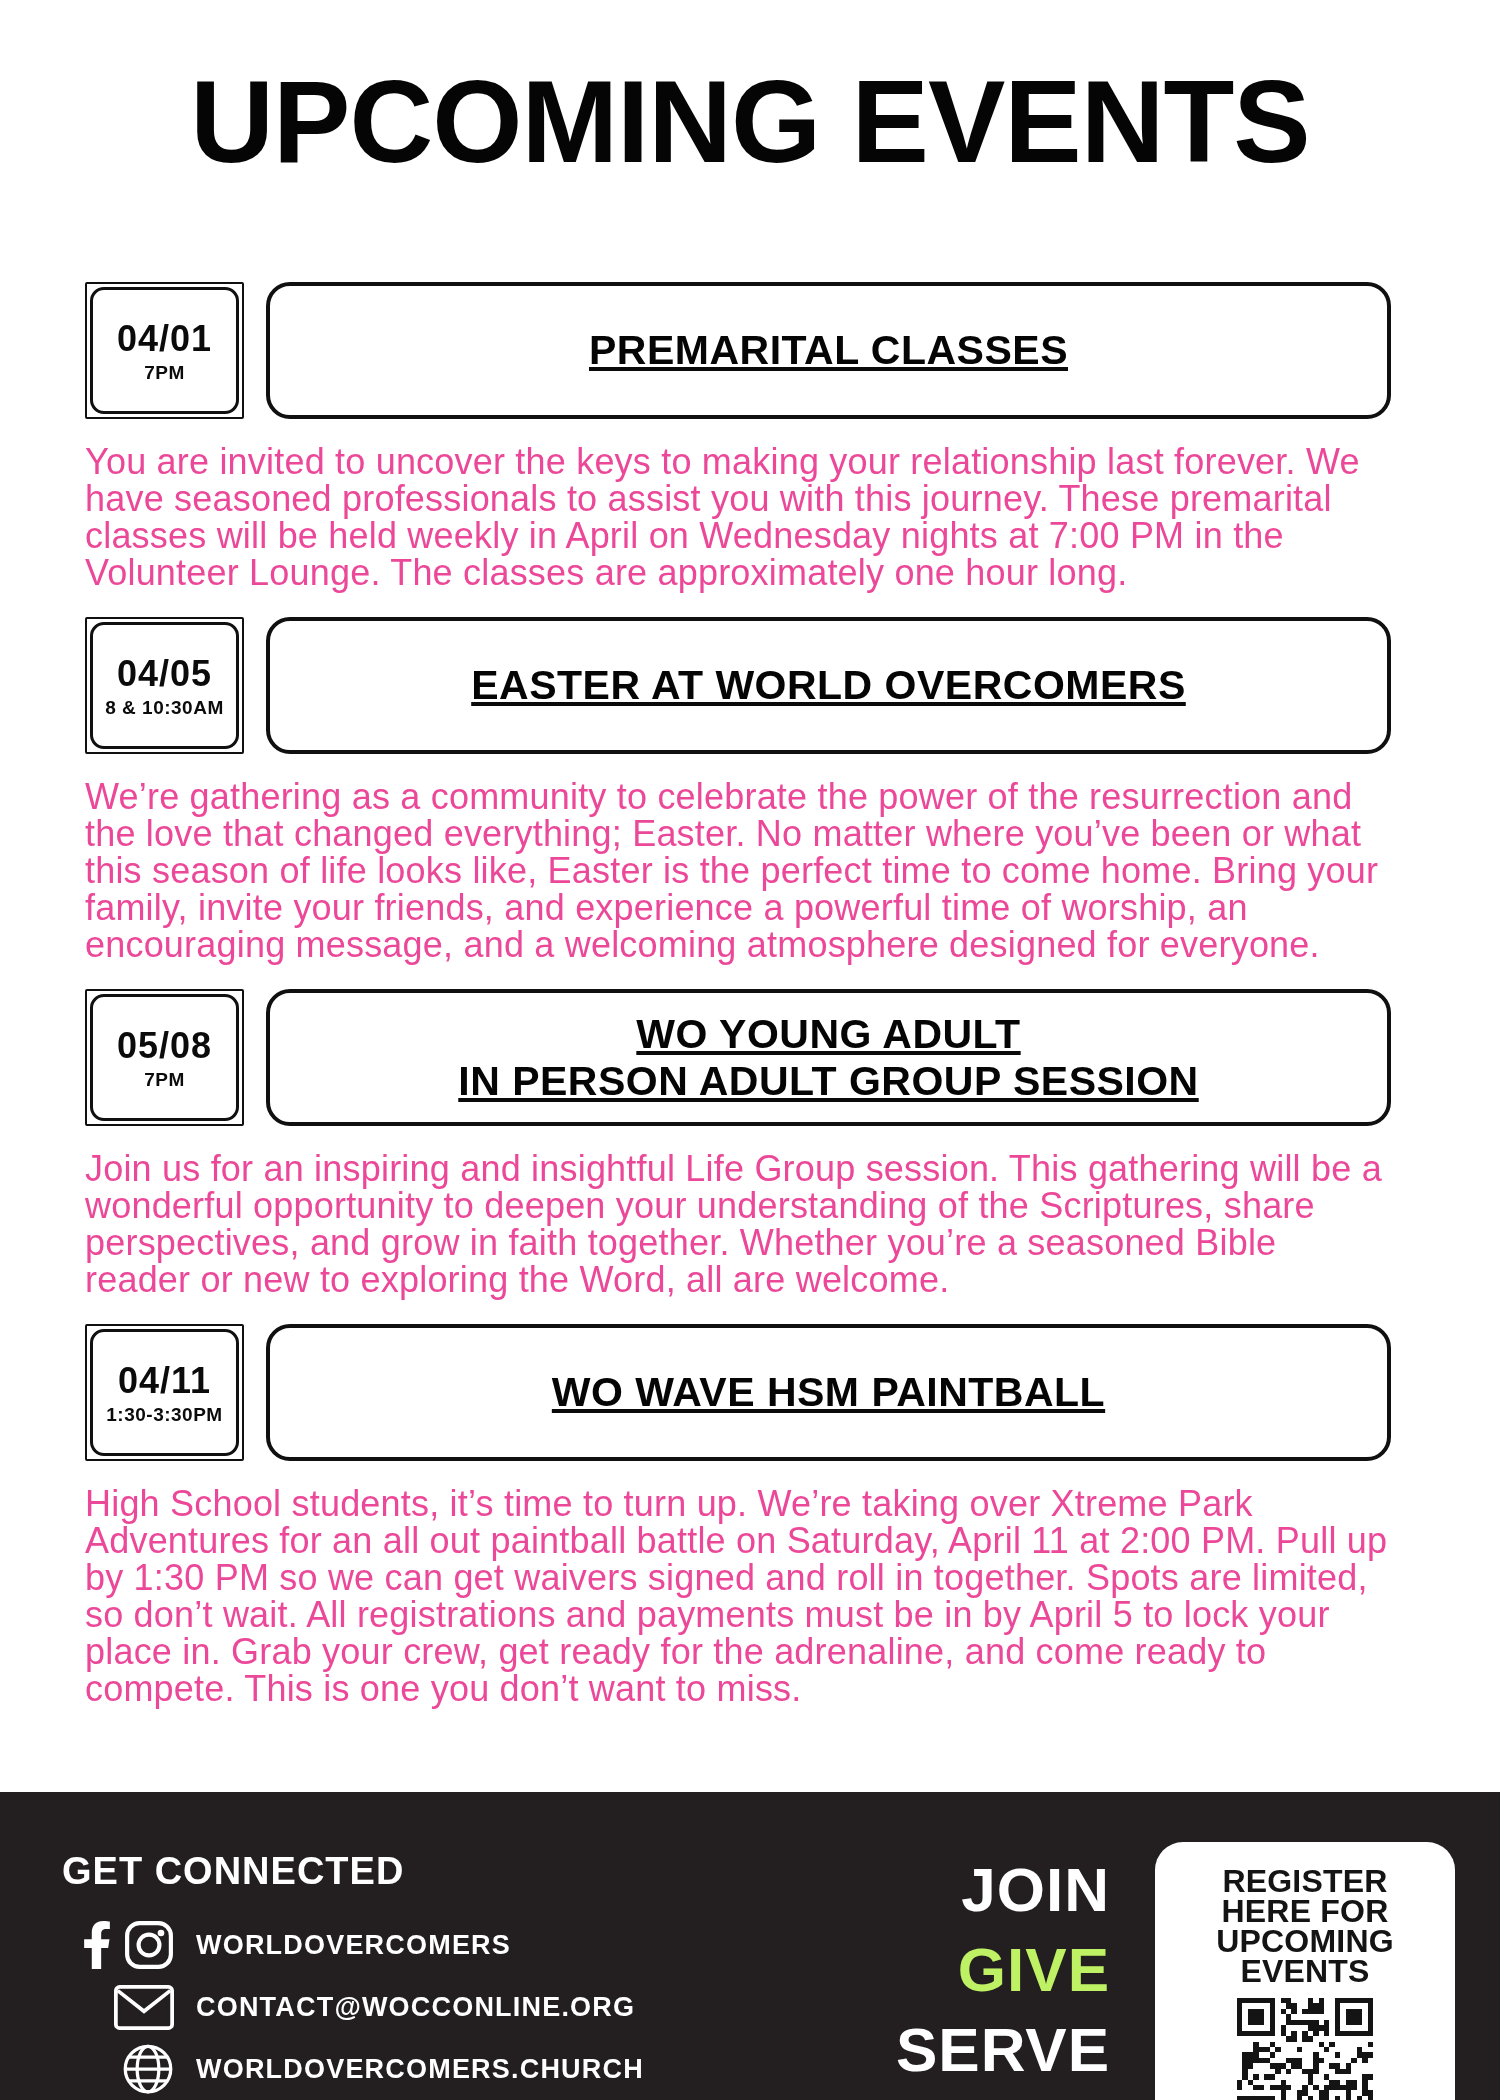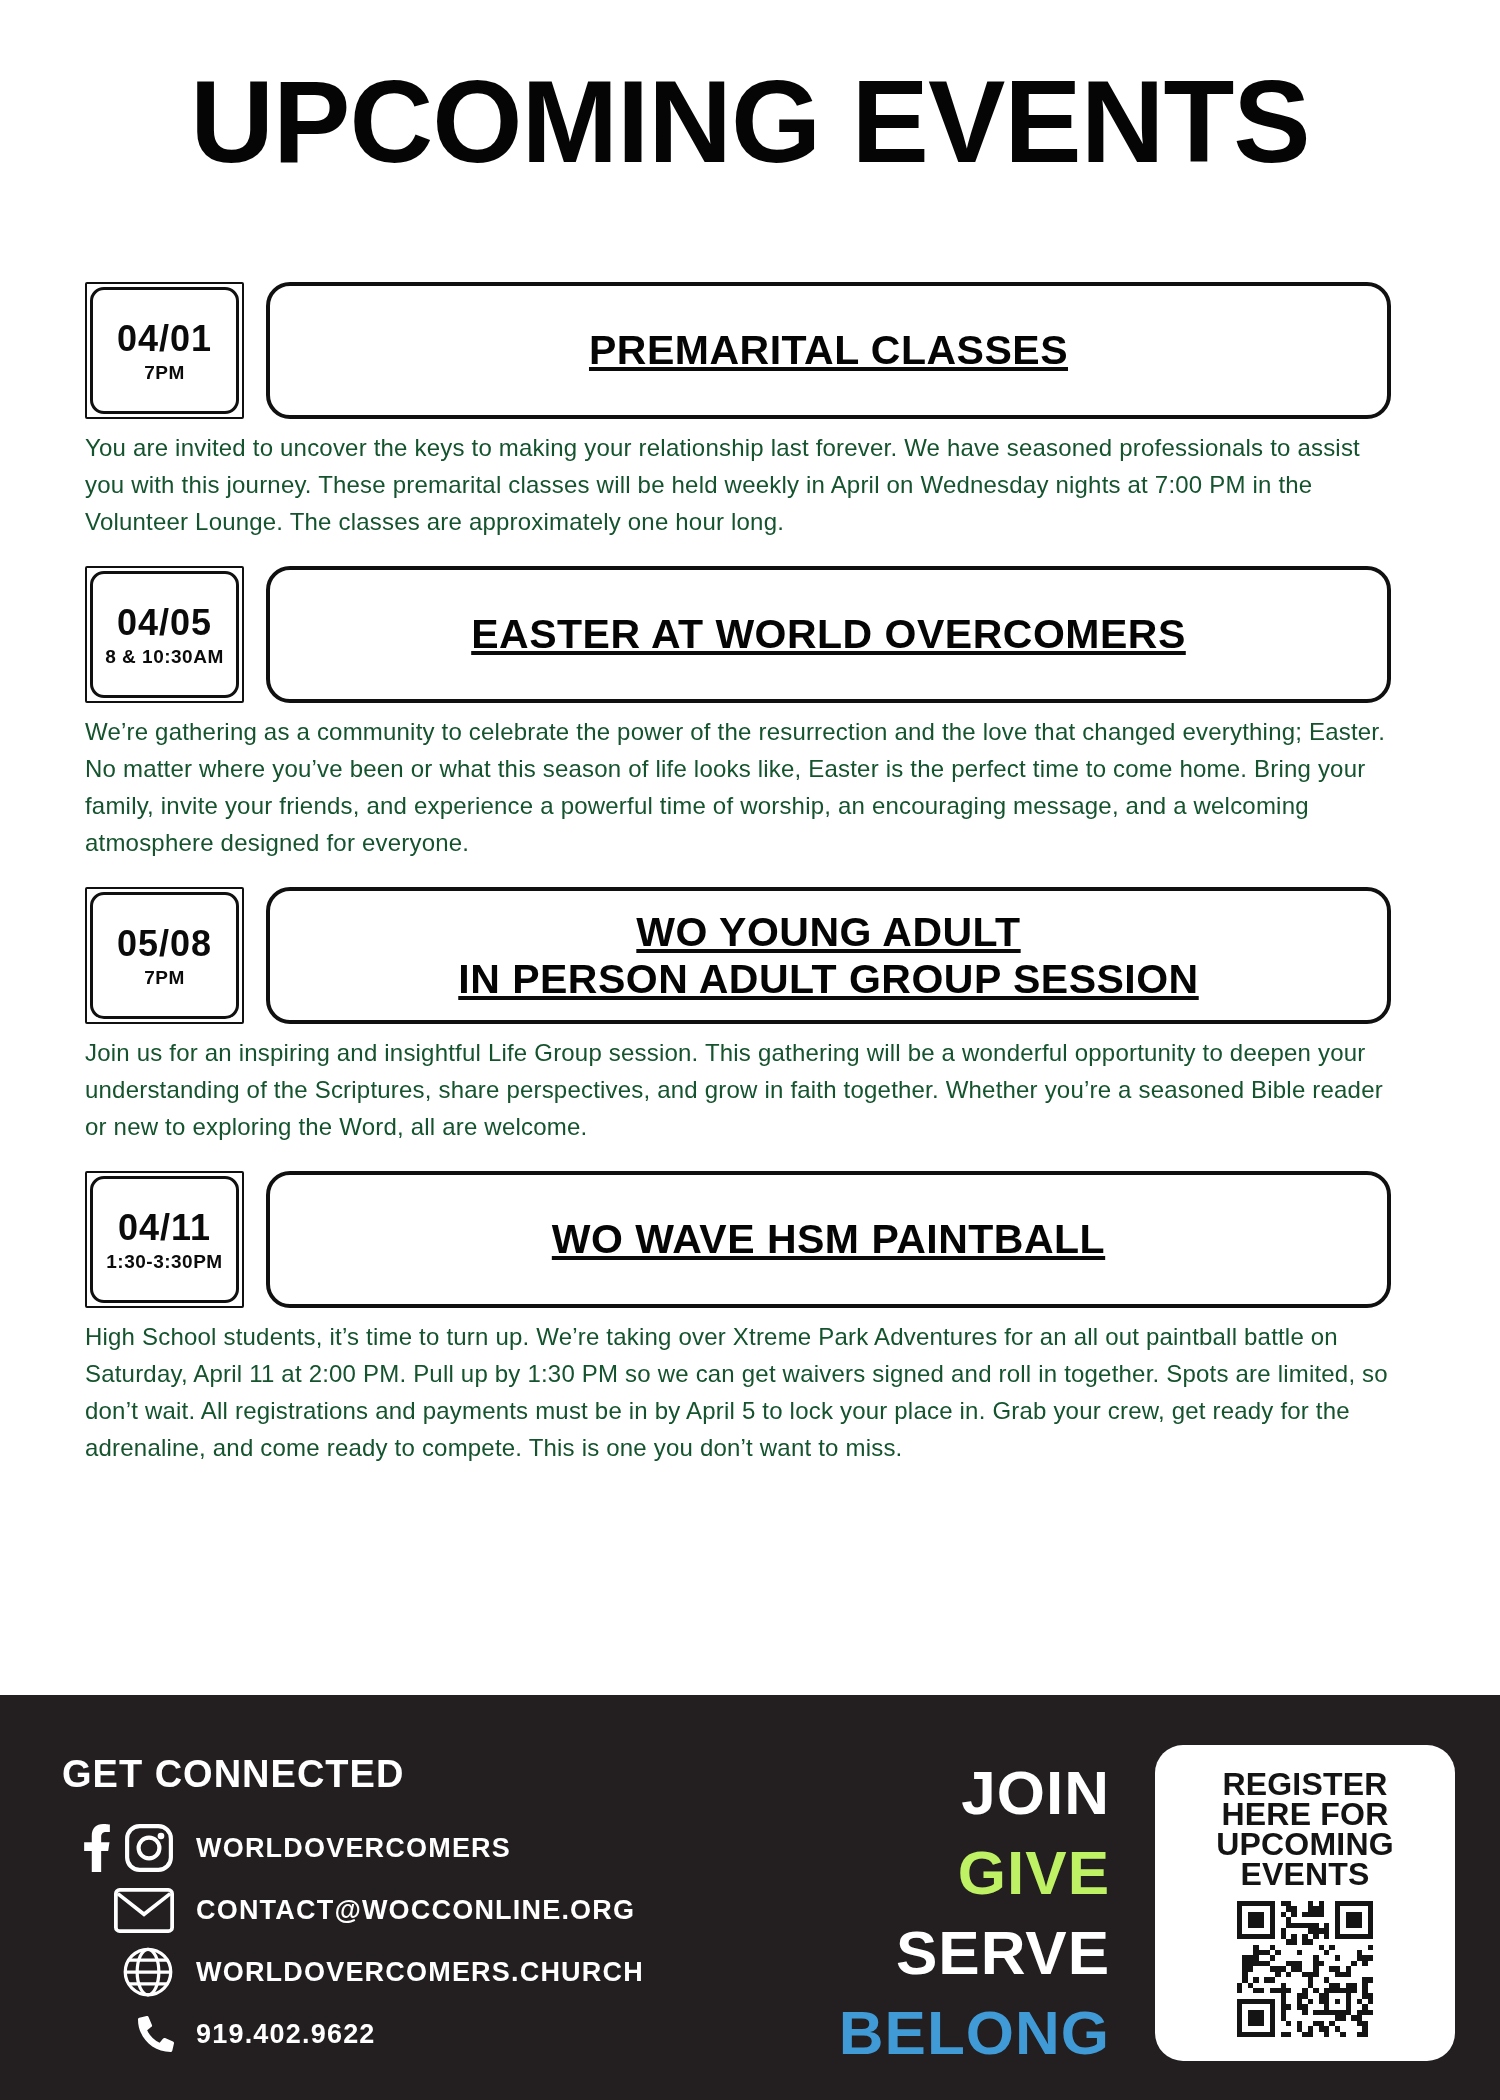--- a/index.html
+++ b/index.html
@@ -28,25 +28,25 @@
   .badge-time { font-size:19px; font-weight:bold; letter-spacing:0.5px; margin-top:2px; color:#0b0b0b; }
   .title-box {
     flex:1; border:4px solid #101010; border-radius:24px;
     display:flex; align-items:center; justify-content:center; background:#fff;text-decoration:underline;
   }
   .event-title {
     font-size:41px; font-weight:bold; letter-spacing:0.5px; line-height:1.13;
     text-align:center; white-space:pre-line; color:#050505;
   }
   .event-desc {
-    margin:10px 0 26px; font-size:24px; line-height:37px; letter-spacing:0.2px;
-    color:#14532d; max-width:1305px;
+    margin:24px 0 26px; font-size:36px; line-height:37px; letter-spacing:0.2px;
+    color:#ec4899; max-width:1305px;
   }
   footer {
-    flex:none; height:405px; background:#231f20; color:#ffffff;
+    flex:none; height:308px; background:#231f20; color:#ffffff;
     display:flex; padding:0 45px 0 62px;
   }
   .footer-left { padding-top:58px; flex:none; }
   .footer-heading { font-size:38px; font-weight:bold; letter-spacing:1px; margin-bottom:26px; }
   .c-row { display:flex; align-items:center; margin-bottom:10px; min-height:52px; }
   .c-icons { width:112px; flex:none; display:flex; justify-content:flex-end; align-items:center; gap:12px; }
   .c-label { margin-left:22px; font-size:27px; font-weight:bold; letter-spacing:1.2px; }
   .tagline { margin-left:auto; padding-top:58px; text-align:right; flex:none; }
   .tagline-line { font-size:62px; font-weight:bold; line-height:80px; letter-spacing:1px; }
   .register-card {

